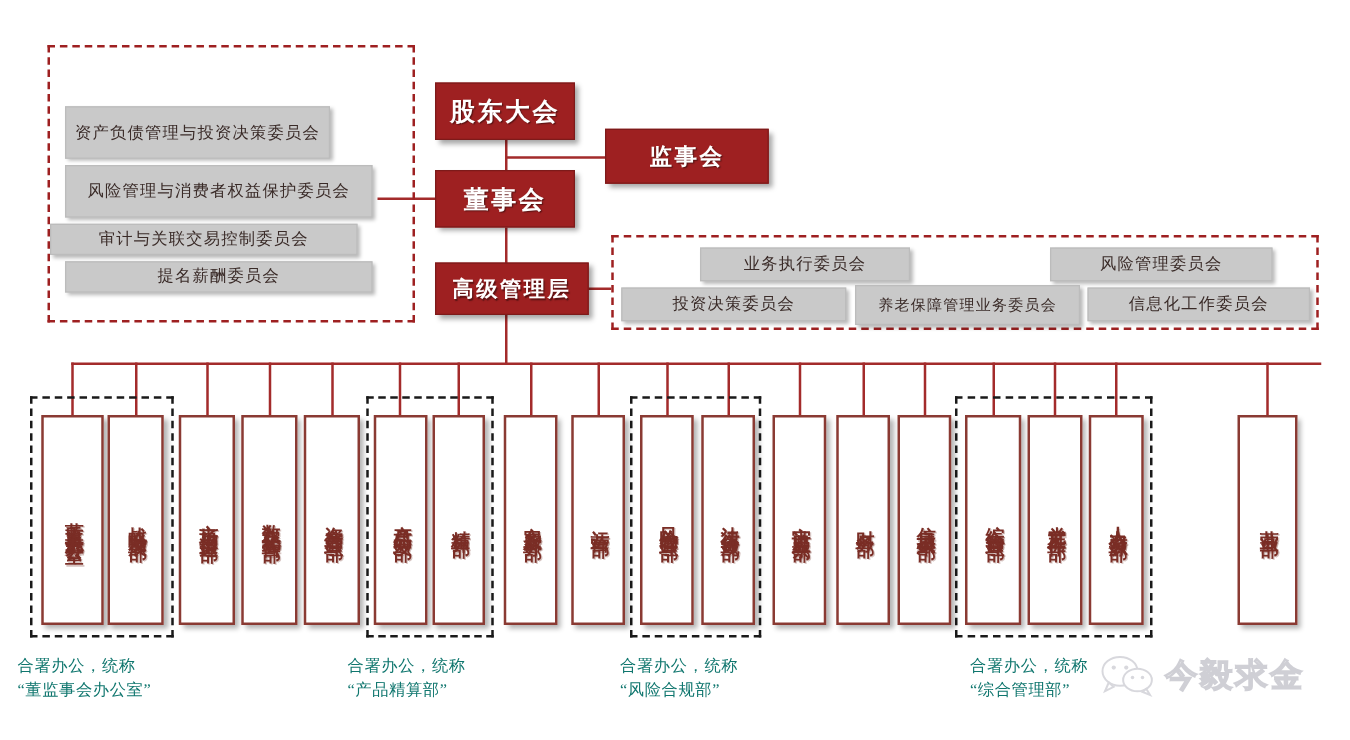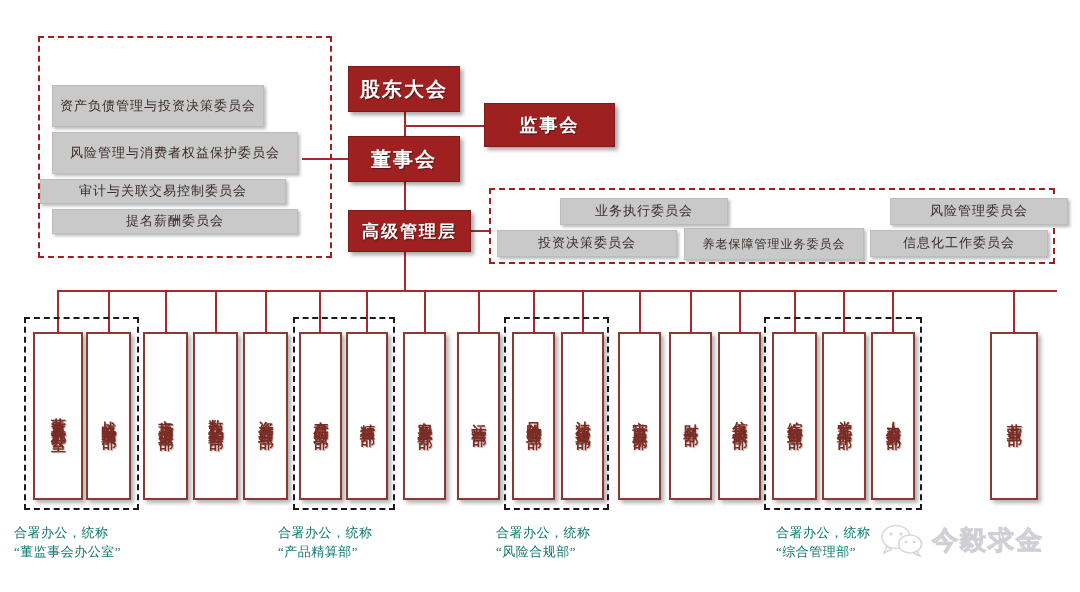--- a/index.html
+++ b/index.html
@@ -166,21 +166,21 @@
   <div class="graybox" style="left:40px;top:179px;width:246px;height:25px;">
     <span>审计与关联交易控制委员会</span>
   </div>
   <div class="graybox" style="left:52px;top:209px;width:246px;height:25px;">
     <span>提名薪酬委员会</span>
   </div>
 
   <div class="graybox" style="left:516px;top:198px;width:168px;height:27px;margin-left:44px;">
     <span>业务执行委员会</span>
   </div>
-  <div class="graybox" style="left:890px;top:198px;width:178px;height:27px;">
+  <div class="graybox" style="left:840px;top:198px;width:178px;height:27px;">
     <span>风险管理委员会</span>
   </div>
   <div class="graybox" style="left:497px;top:230px;width:180px;height:27px;">
     <span>投资决策委员会</span>
   </div>
   <div class="graybox" style="left:684px;top:228px;width:180px;height:32px;font-size:12px;">
     <span>养老保障管理业务委员会</span>
   </div>
   <div class="graybox" style="left:870px;top:230px;width:178px;height:27px;text-align:right;">
     <span>信息化工作委员会</span>

